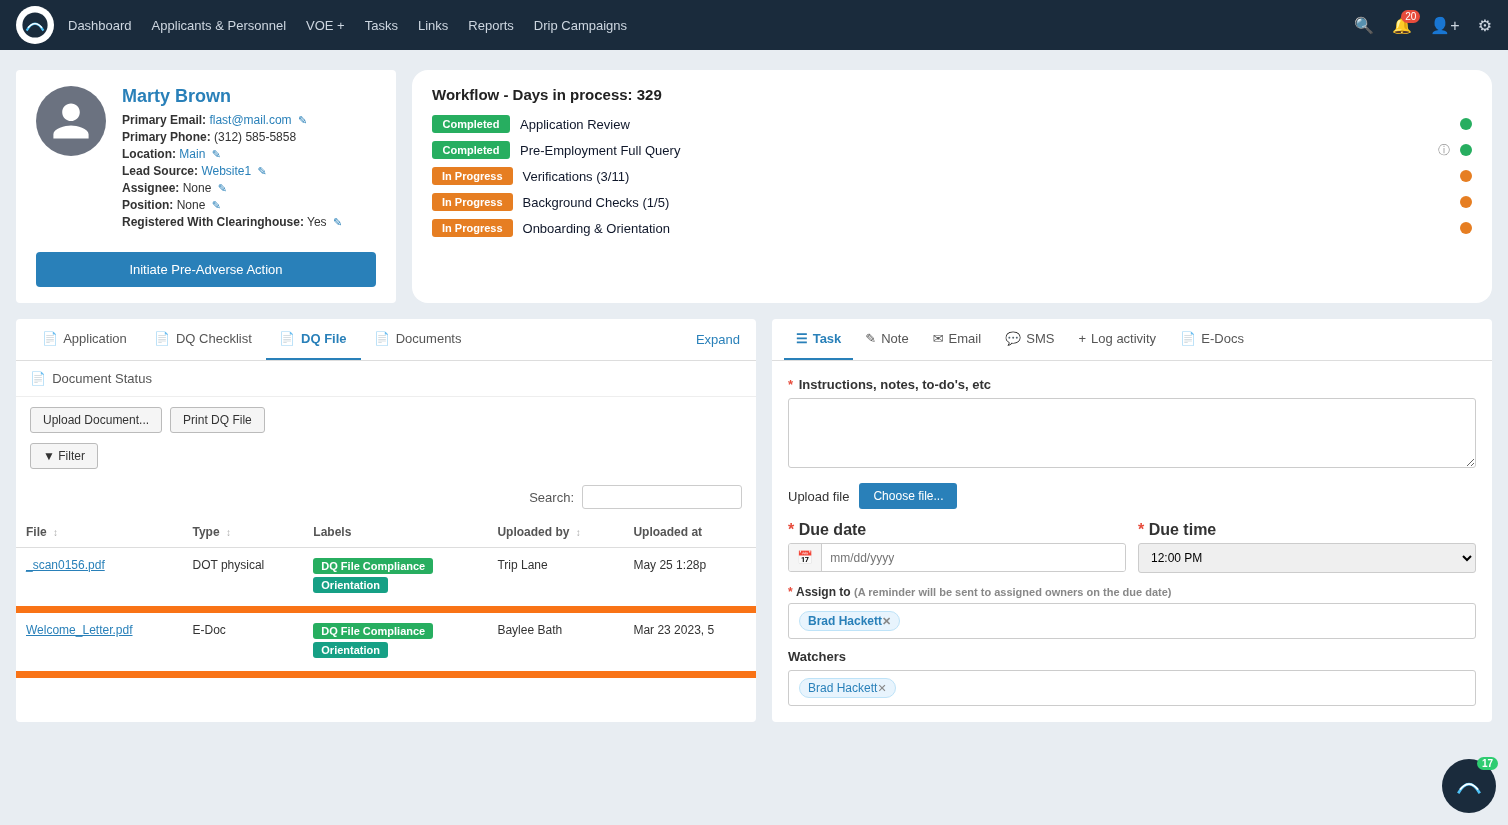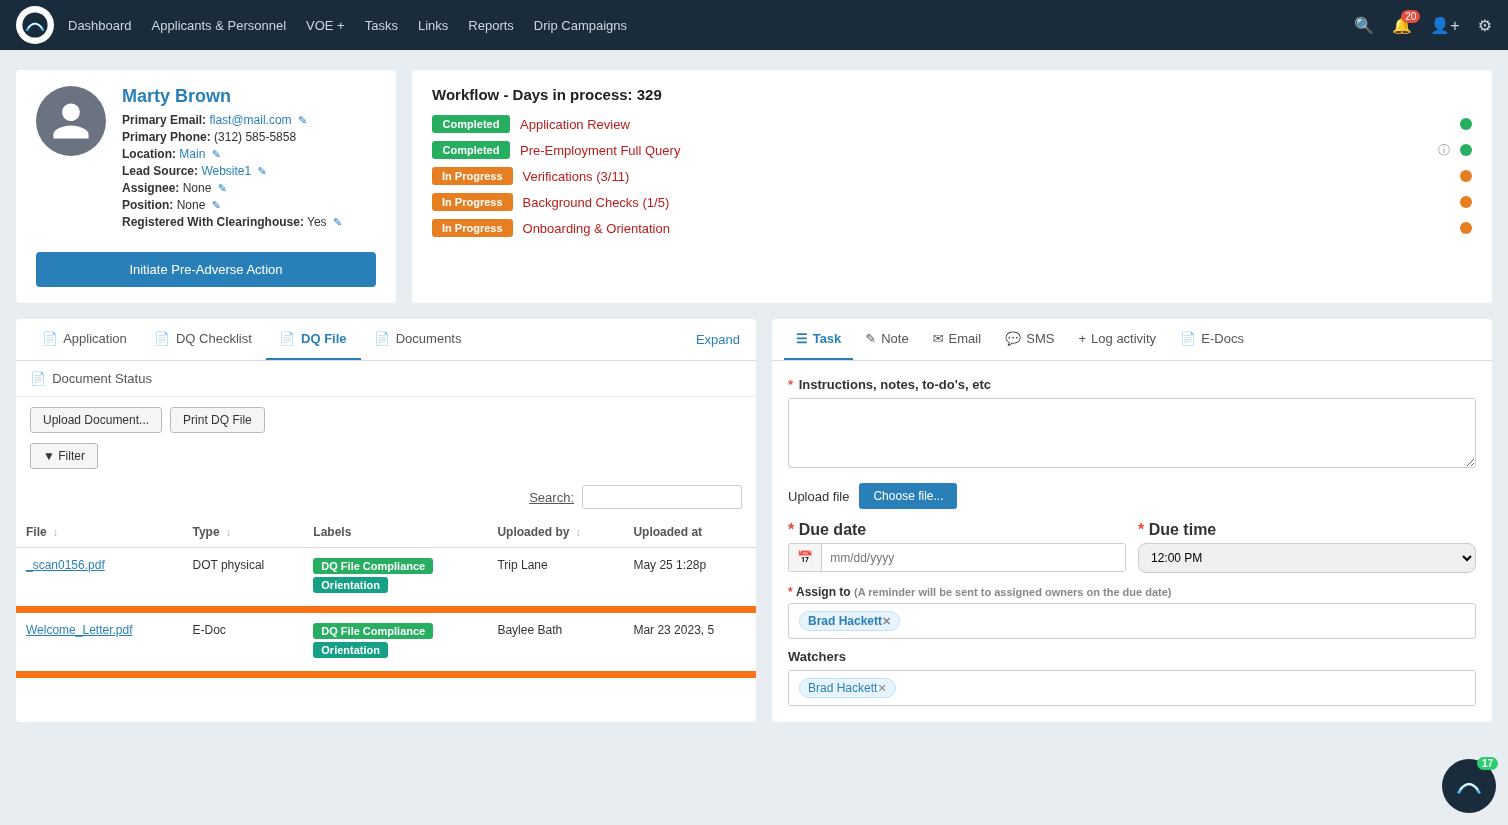--- a/index.html
+++ b/index.html
@@ -61,37 +61,37 @@
     .profile-info .field a { color: #2980b9; text-decoration: none; }
     .edit-icon { color: #2980b9; font-size: 11px; margin-left: 3px; cursor: pointer; }
     .initiate-btn {
       background: #2980b9; color: #fff; border: none;
       padding: 10px 24px; border-radius: 4px; cursor: pointer;
       font-size: 13px; width: 100%; margin-top: 8px;
     }
 
     
     .workflow-card {
-      background: #fff; border-radius: 4px; padding: 16px 20px;
+      background: #fff; border-radius: 16px; padding: 16px 20px;
       flex: 1;
       display: flex; gap: 14px;
     }
     .workflow-left { flex: 1; }
     .workflow-right { flex: 0 0 220px; }
     .workflow-title { font-size: 15px; font-weight: bold; color: #222; margin-bottom: 12px; }
     .workflow-row {
       display: flex; align-items: center; gap: 10px; margin-bottom: 8px;
     }
     .stage-badge {
       padding: 3px 10px; border-radius: 3px; color: #fff; font-size: 11px;
       font-weight: bold; min-width: 78px; text-align: center; flex-shrink: 0;
     }
     .badge-completed { background: #27ae60; }
     .badge-inprogress { background: #e67e22; }
-    .workflow-link { color: #b91c1c; text-decoration: none; font-size: 13px; flex: 1; }
+    .workflow-link { color: #0f172a; text-decoration: none; font-size: 13px; flex: 1; }
     .dot { width: 12px; height: 12px; border-radius: 50%; flex-shrink: 0; }
     .dot-green { background: #27ae60; }
     .dot-orange { background: #e67e22; }
     .info-icon { color: #999; font-size: 12px; margin-left: 2px; }
 
     .current-stage { font-size: 14px; font-weight: bold; color: #333; margin-bottom: 12px; }
     .current-stage span { color: #2980b9; }
     .action-btn {
       display: block; width: 100%; padding: 8px 12px; margin-bottom: 8px;
       border: none; border-radius: 3px; cursor: pointer;
@@ -133,21 +133,21 @@
     
     .action-bar { padding: 10px 14px; display: flex; gap: 8px; align-items: center; }
     .upload-btn, .print-btn, .filter-btn {
       border: 1px solid #bbb; background: #f5f5f5; padding: 5px 12px;
       border-radius: 3px; cursor: pointer; font-size: 12px; color: #333;
     }
     .filter-btn { margin-top: 0; }
 
     
     .search-bar { padding: 8px 14px; display: flex; align-items: center; justify-content: flex-end; gap: 8px; }
-    .search-bar label { font-size: 13px; color: #555; text-decoration: underline; }
+    .search-bar label { font-size: 13px; color: #555; }
     .search-input { border: 1px solid #ccc; padding: 4px 8px; border-radius: 3px; font-size: 12px; width: 160px; }
 
     
     .file-table { width: 100%; border-collapse: collapse; }
     .file-table th {
       text-align: left; padding: 8px 10px; font-size: 12px; color: #555;
       border-bottom: 1px solid #ddd; font-weight: bold;
     }
     .file-table th .sort-icon { color: #aaa; margin-left: 3px; font-size: 10px; }
     .file-table td { padding: 10px 10px; font-size: 12px; color: #333; vertical-align: top; border-bottom: 7px solid #f97316; }
@@ -184,21 +184,21 @@
       background: #2980b9; color: #fff; border: none; padding: 6px 14px;
       border-radius: 3px; cursor: pointer; font-size: 12px;
     }
     .form-row { display: flex; gap: 12px; margin-bottom: 12px; }
     .form-group { flex: 1; }
     .form-group label { display: block; font-size: 16px; color: #333; margin-bottom: 4px; font-weight: bold; }
     .form-group .req { color: #e74c3c; }
     .date-input-wrap { display: flex; align-items: center; border: 1px solid #ccc; border-radius: 3px; overflow: hidden; }
     .date-icon { padding: 6px 8px; background: #f5f5f5; border-right: 1px solid #ccc; color: #555; }
     .date-input { border: none; padding: 6px 8px; font-size: 12px; flex: 1; outline: none; }
-    .time-select { width: 100%; border: 1px solid #ccc; border-radius: 8px; padding: 6px 8px; font-size: 12px; }
+    .time-select { width: 100%; border: 1px solid #ccc; border-radius: 3px; padding: 6px 8px; font-size: 12px; }
     .assign-label { font-size: 12px; color: #333; margin-bottom: 4px; }
     .assign-label .req { color: #e74c3c; }
     .assign-desc { font-size: 11px; color: #888; }
     .assign-box {
       border: 1px solid #ccc; border-radius: 3px; padding: 6px 10px;
       display: flex; align-items: center; flex-wrap: wrap; gap: 6px; min-height: 36px;
     }
     .assign-tag {
       background: #e8f4fd; border: 1px solid #bee3f8; color: #2980b9;
       padding: 2px 8px; border-radius: 10px; font-size: 12px; display: flex; align-items: center; 

